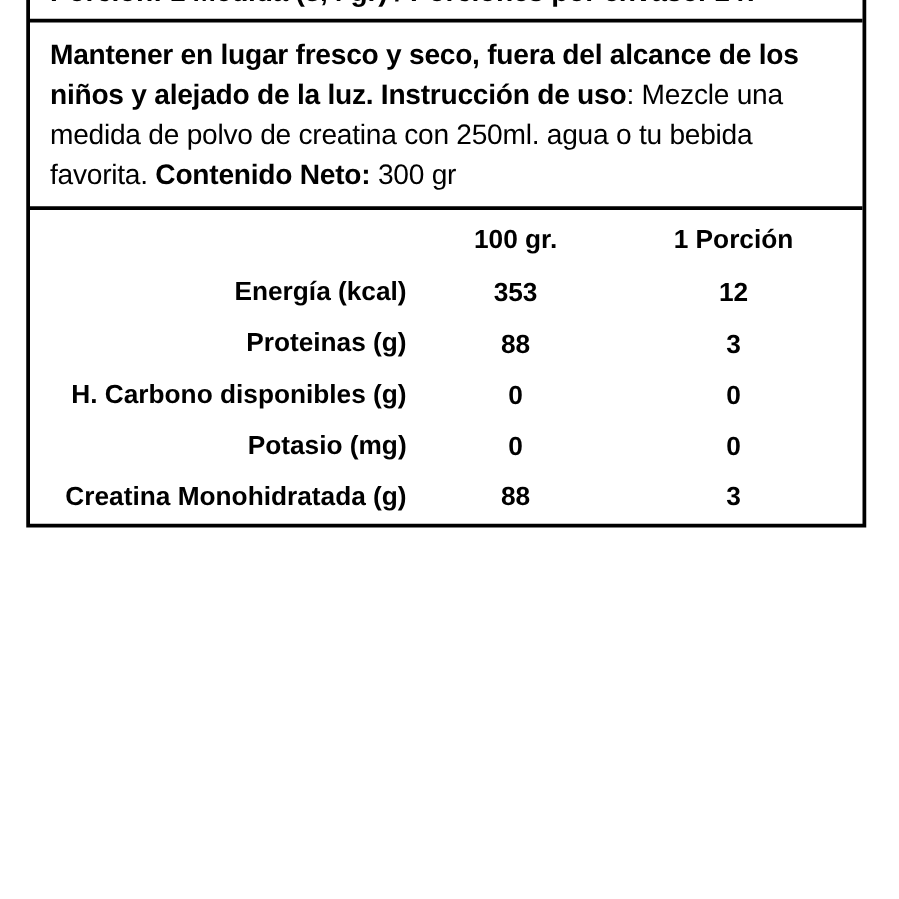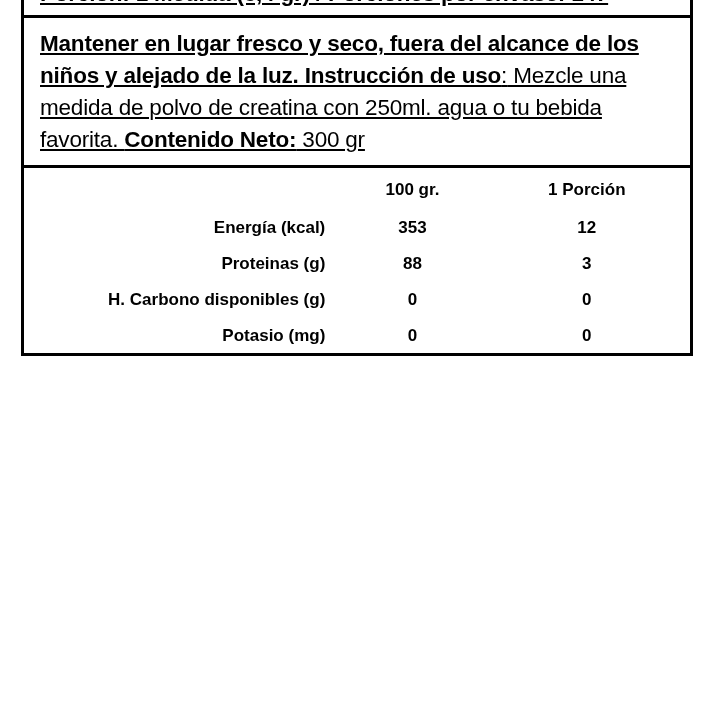--- a/index.html
+++ b/index.html
@@ -20,21 +20,20 @@
     left: 21px;
     top: -28px;
     width: 672px;
     box-sizing: border-box;
     border: 3px solid #000000;
     background: #ffffff;
   }
 
   .section {
     padding: 6px 16px 8px 16px;
-    text-decoration: underline;
   }
 
   .divider {
     height: 3px;
     background: #000000;
     width: 100%;
   }
 
   
   .serving {
@@ -56,21 +55,21 @@
   }
   .usage .b { font-weight: bold; }
 
   
   .table-wrap {
     padding: 8px 16px 0 16px;
   }
   table.nutri {
     width: 100%;
     border-collapse: collapse;
-    font-size: 17px;
+    font-size: 21px;
   }
   table.nutri th, table.nutri td {
     padding: 0;
     vertical-align: middle;
   }
   table.nutri thead th {
     font-weight: bold;
     padding-bottom: 10px;
     padding-top: 4px;
   }
@@ -130,17 +129,22 @@
         <tr>
           <td class="name">H. Carbono disponibles (g)</td>
           <td class="val">0</td>
           <td class="val">0</td>
         </tr>
         <tr>
           <td class="name">Potasio (mg)</td>
           <td class="val">0</td>
           <td class="val">0</td>
         </tr>
+        <tr>
+          <td class="name">Creatina Monohidratada (g)</td>
+          <td class="val">88</td>
+          <td class="val">3</td>
+        </tr>
       </tbody>
     </table>
   </div>
 
 </div>
 
 </body></html>

